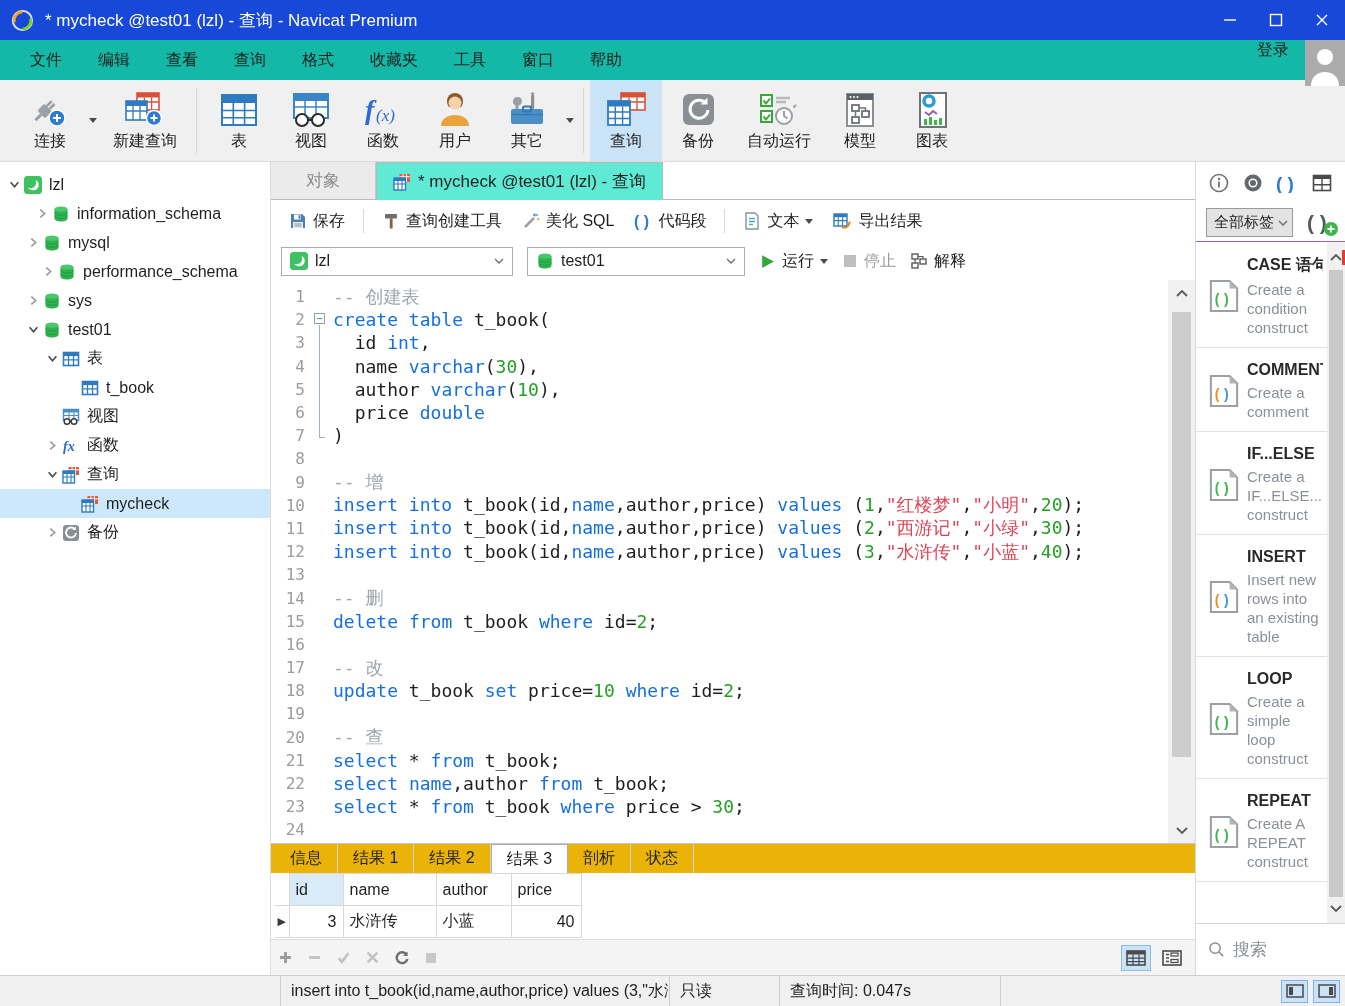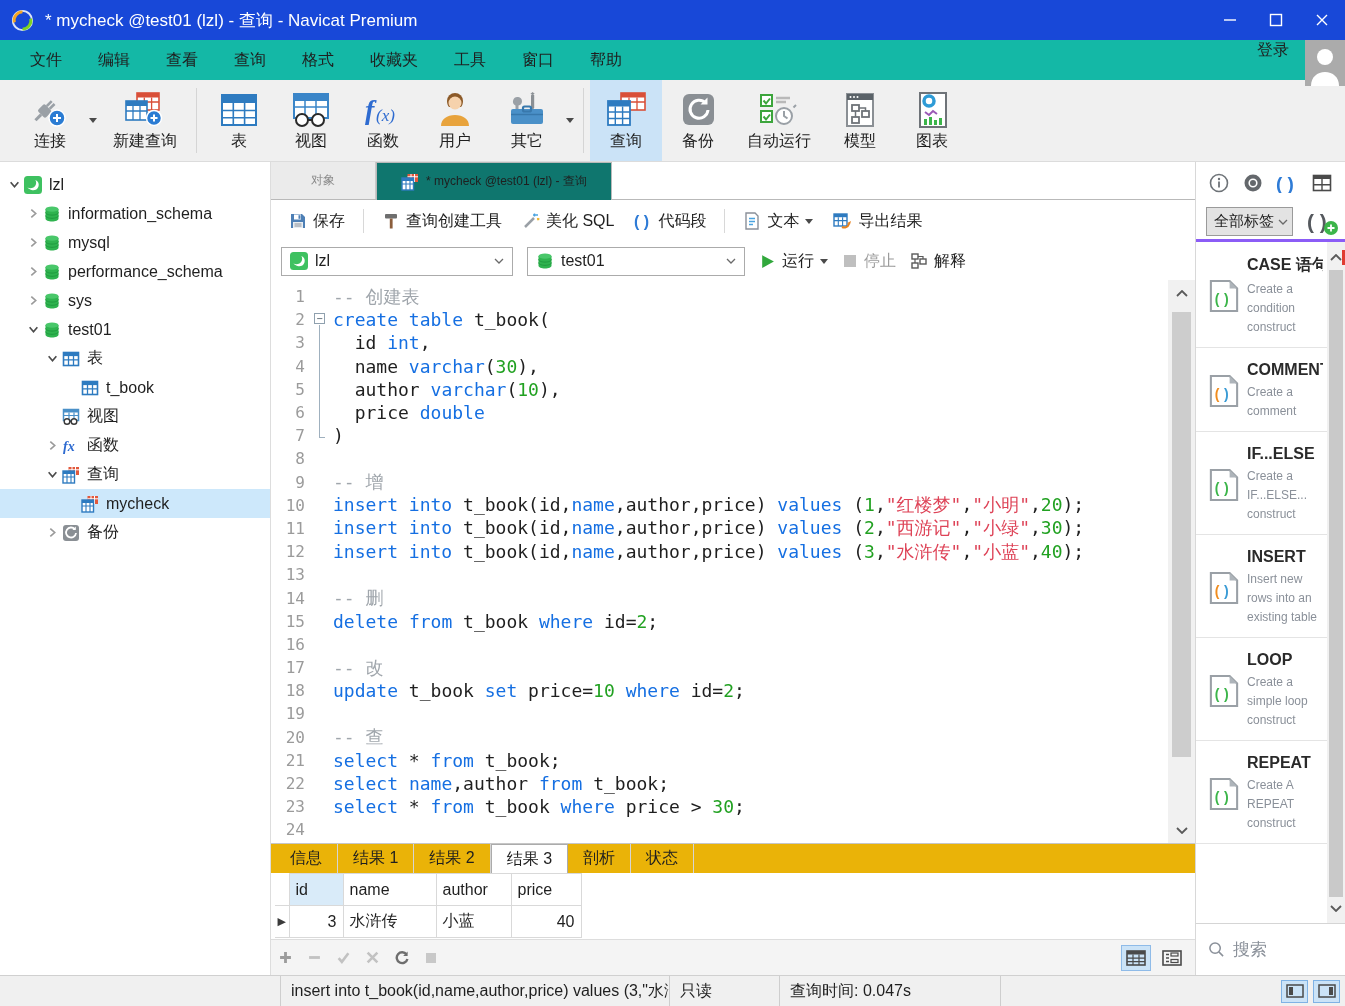--- a/index.html
+++ b/index.html
@@ -27,23 +27,23 @@
 .sidebar{width:271px;border-right:1px solid #DDDDDD;background:#fff;padding-top:8px;overflow:hidden}
 .tree-row{height:29px;display:flex;align-items:center;white-space:nowrap}
 .tree-row.selected{background:#CDE8FB}
 .tree-arrow{width:20px;display:flex;justify-content:center;flex:none}
 .tree-row .ic{margin-right:7px}
 .tree-label{font-size:16px}
 .content{width:924px;display:flex;flex-direction:column;background:#fff}
 .rightpanel{width:150px;border-left:1px solid #D8D8D8;display:flex;flex-direction:column;background:#fff;position:relative}
 
 .tabstrip{height:38px;display:flex;align-items:flex-end;border-bottom:1px solid #B9B9B9;background:#fff}
-.tab{height:37px;display:flex;align-items:center;justify-content:center;font-size:12px;padding:0 24px}
+.tab{height:37px;display:flex;align-items:center;justify-content:center;font-size:17px;padding:0 16px}
 .tab.inactive{background:#EBEBEB;color:#8A8A8A;width:105px;border-right:1px solid #C9C9C9}
-.tab.active{background:#0f766e;border:1px solid #B9B9B9;border-bottom:none;height:38px;margin-bottom:-1px;gap:7px}
+.tab.active{background:#5eead4;border:1px solid #B9B9B9;border-bottom:none;height:38px;margin-bottom:-1px;gap:7px}
 
 .querybar{height:42px;display:flex;align-items:center;padding-left:10px;gap:4px;background:#fff}
 .qb-item{display:flex;align-items:center;gap:6px;padding:4px 8px;font-size:16px;white-space:nowrap}
 .qb-sep{width:1px;height:24px;background:#D8D8D8;margin:0 6px}
 
 .connbar{height:38px;display:flex;align-items:center;padding-left:10px;gap:14px;background:#fff}
 .dd{width:232px;height:29px;border:1px solid #ABABAB;background:#fff;display:flex;align-items:center;padding:0 8px;gap:7px;font-size:16px}
 .dd .spacer{flex:1}
 .cb-item{display:flex;align-items:center;gap:6px;font-size:16px;white-space:nowrap}
 .cb-item.disabled{color:#9B9B9B}
@@ -73,27 +73,27 @@
 .grid th.hl{background:#D9EBF9}
 .grid .num{text-align:right}
 .grid .marker{width:14px;padding:0;text-align:center;color:#3A3A3A;font-size:11px;border-left:none}
 
 .recordbar{height:36px;background:#F4F4F4;border-top:1px solid #DDDDDD;display:flex;align-items:center;padding:0 8px;gap:14px}
 .rec-right{margin-left:auto;display:flex;gap:6px;align-items:center}
 .viewbtn{width:30px;height:26px;display:flex;align-items:center;justify-content:center;border:1px solid transparent}
 .viewbtn.selected{background:#CBE3F7;border-color:#8FBBE8}
 
 .rp-icons{height:42px;display:flex;align-items:center;justify-content:space-between;padding:0 13px}
-.rp-filter{height:38px;display:flex;align-items:center;padding:0 6px 0 10px;gap:14px;border-bottom:3px solid #8b5cf6}
+.rp-filter{height:38px;display:flex;align-items:center;padding:0 6px 0 10px;gap:14px;border-bottom:1px solid #8b5cf6}
 .rp-select{width:98px;height:29px;background:#E3E3E3;border:1px solid #9A9A9A;display:flex;align-items:center;padding:0 4px 0 7px;font-size:15px}
 .rp-select .txt{flex:1;overflow:hidden;white-space:nowrap}
 .snip-list{flex:1;position:relative;overflow:hidden;padding-right:18px}
 .snip-item{display:flex;gap:8px;padding:13px 0 10px 13px;border-bottom:1px solid #E4E4E4}
 .snip-title{font-size:16px;font-weight:bold;color:#2A2A2A;white-space:nowrap;overflow:hidden;width:76px}
-.snip-desc{font-size:12px;color:#8A9099;line-height:19px;width:74px;margin-top:4px;overflow:hidden}
+.snip-desc{font-size:15px;color:#8A9099;line-height:19px;width:74px;margin-top:4px;overflow:hidden}
 .snip-scroll{position:absolute;right:0;top:0;bottom:0;width:18px;background:#F1F1F1}
 .snip-thumb{position:absolute;left:2px;right:2px;top:28px;bottom:26px;background:#C9C9C9}
 .red-mark{position:absolute;right:0;top:8px;width:3px;height:15px;background:#E03C32}
 .rp-search{height:52px;border-top:1px solid #D5D5D5;display:flex;align-items:center;gap:8px;padding-left:12px;font-size:17px;color:#8A9099}
 
 .statusbar{height:31px;background:#F0F0F0;border-top:1px solid #D0D0D0;display:flex;align-items:center;font-size:16px}
 .sb-cell{height:100%;display:flex;align-items:center;padding:0 10px;border-right:1px solid #CECECE;white-space:nowrap;overflow:hidden}
 .sb-cell.msg{width:389px;flex:none}
 .sb-left-pad{width:281px;flex:none;height:100%;border-right:1px solid #CECECE}
 .sb-flex{flex:1}
@@ -327,51 +327,51 @@
           </svg>
         </span>
         <span class="ic">
           <svg viewBox="0 0 18 18" width="18" height="18">
             <rect width="18" height="18" rx="3.5" fill="#3EC160"></rect>
             <path d="M3.5 11.5c2.5 1.2 6.5 1 8.2-2.6.9-1.9.4-3.9-.4-4.9 2.6.9 4.2 3.8 3.1 6.7-1 2.8-4.1 4.3-6.9 3.3-1.8-.6-3.4-1.6-4-2.5z" fill="#fff"></path>
           </svg>
         </span>
         <span class="tree-label">lzl</span>
       </div>
+      <div class="tree-row" style="padding-left:32px">
+        <span class="tree-arrow">
+          <svg viewBox="0 0 10 10" width="11" height="11">
+            <path d="M3 1.5l4 3.5-4 3.5" fill="none" stroke="#9A9A9A" stroke-width="1.5"></path>
+          </svg>
+        </span>
+        <span class="ic">
+          <svg viewBox="0 0 18 18" width="18" height="18">
+            <path d="M2.5 4.2v9.6c0 1.5 2.9 2.7 6.5 2.7s6.5-1.2 6.5-2.7V4.2" fill="#2FB34F"></path>
+            <ellipse cx="9" cy="4.2" rx="6.5" ry="2.6" fill="#49C76A"></ellipse>
+            <path d="M2.5 7.4c0 1.5 2.9 2.7 6.5 2.7s6.5-1.2 6.5-2.7M2.5 10.6c0 1.5 2.9 2.7 6.5 2.7s6.5-1.2 6.5-2.7" stroke="#1E9A3E" stroke-width="1" fill="none"></path>
+          </svg>
+        </span>
+        <span class="tree-label">information_schema</span>
+      </div>
       <div class="tree-row" style="padding-left:23px">
         <span class="tree-arrow">
           <svg viewBox="0 0 10 10" width="11" height="11">
             <path d="M3 1.5l4 3.5-4 3.5" fill="none" stroke="#9A9A9A" stroke-width="1.5"></path>
           </svg>
         </span>
         <span class="ic">
           <svg viewBox="0 0 18 18" width="18" height="18">
             <path d="M2.5 4.2v9.6c0 1.5 2.9 2.7 6.5 2.7s6.5-1.2 6.5-2.7V4.2" fill="#2FB34F"></path>
             <ellipse cx="9" cy="4.2" rx="6.5" ry="2.6" fill="#49C76A"></ellipse>
             <path d="M2.5 7.4c0 1.5 2.9 2.7 6.5 2.7s6.5-1.2 6.5-2.7M2.5 10.6c0 1.5 2.9 2.7 6.5 2.7s6.5-1.2 6.5-2.7" stroke="#1E9A3E" stroke-width="1" fill="none"></path>
           </svg>
         </span>
-        <span class="tree-label">information_schema</span>
-      </div>
-      <div class="tree-row" style="padding-left:23px">
-        <span class="tree-arrow">
-          <svg viewBox="0 0 10 10" width="11" height="11">
-            <path d="M3 1.5l4 3.5-4 3.5" fill="none" stroke="#9A9A9A" stroke-width="1.5"></path>
-          </svg>
-        </span>
-        <span class="ic">
-          <svg viewBox="0 0 18 18" width="18" height="18">
-            <path d="M2.5 4.2v9.6c0 1.5 2.9 2.7 6.5 2.7s6.5-1.2 6.5-2.7V4.2" fill="#2FB34F"></path>
-            <ellipse cx="9" cy="4.2" rx="6.5" ry="2.6" fill="#49C76A"></ellipse>
-            <path d="M2.5 7.4c0 1.5 2.9 2.7 6.5 2.7s6.5-1.2 6.5-2.7M2.5 10.6c0 1.5 2.9 2.7 6.5 2.7s6.5-1.2 6.5-2.7" stroke="#1E9A3E" stroke-width="1" fill="none"></path>
-          </svg>
-        </span>
         <span class="tree-label">mysql</span>
       </div>
-      <div class="tree-row" style="padding-left:23px">
+      <div class="tree-row" style="padding-left:38px">
         <span class="tree-arrow">
           <svg viewBox="0 0 10 10" width="11" height="11">
             <path d="M3 1.5l4 3.5-4 3.5" fill="none" stroke="#9A9A9A" stroke-width="1.5"></path>
           </svg>
         </span>
         <span class="ic">
           <svg viewBox="0 0 18 18" width="18" height="18">
             <path d="M2.5 4.2v9.6c0 1.5 2.9 2.7 6.5 2.7s6.5-1.2 6.5-2.7V4.2" fill="#2FB34F"></path>
             <ellipse cx="9" cy="4.2" rx="6.5" ry="2.6" fill="#49C76A"></ellipse>
             <path d="M2.5 7.4c0 1.5 2.9 2.7 6.5 2.7s6.5-1.2 6.5-2.7M2.5 10.6c0 1.5 2.9 2.7 6.5 2.7s6.5-1.2 6.5-2.7" stroke="#1E9A3E" stroke-width="1" fill="none"></path>

